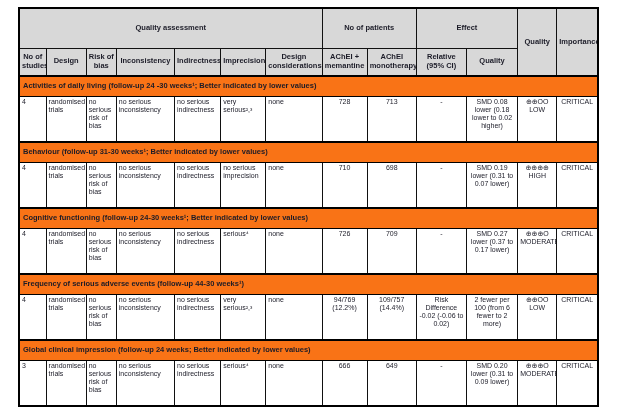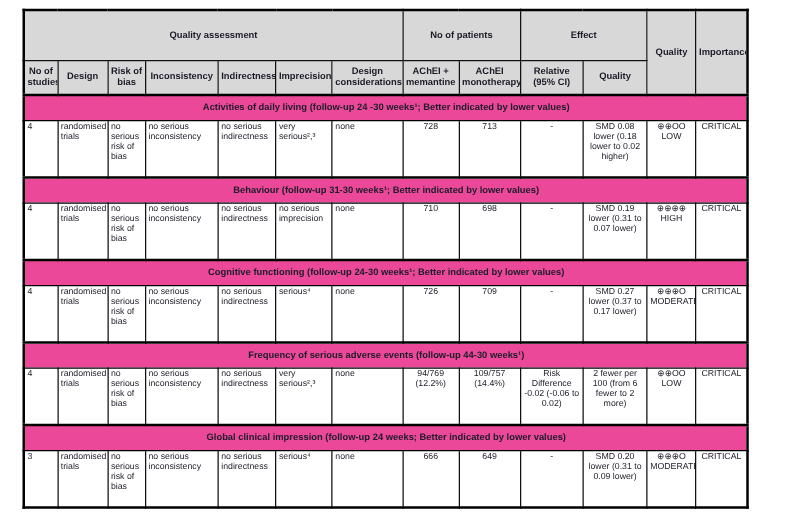--- a/index.html
+++ b/index.html
@@ -22,21 +22,21 @@
   
   tr.h1 th, tr.h2 th{
     background:#d8d8d8;font-weight:bold;text-align:center;vertical-align:middle;
     font-size:7.5px;
   }
   tr.h1{height:40px;}
   tr.h2{height:28px;}
   
   tr.sec{height:20px;}
   tr.sec td{
-    background:#ec4899;font-weight:bold;text-align:center;vertical-align:middle;
+    background:#f97316;font-weight:bold;text-align:left;vertical-align:middle;
     font-size:7.5px;padding-left:3px;
     border-top:2px solid #000;border-bottom:1px solid #000;
   }
   
   tr.data{height:46px;}
   tr.data td{background:#fff;vertical-align:top;text-align:left;}
   tr.data td.c{text-align:center;}
   tr.data td.q{text-align:center;white-space:pre-line;}
   tr.data td.imp{text-align:center;font-size:7px;}
 </style>

